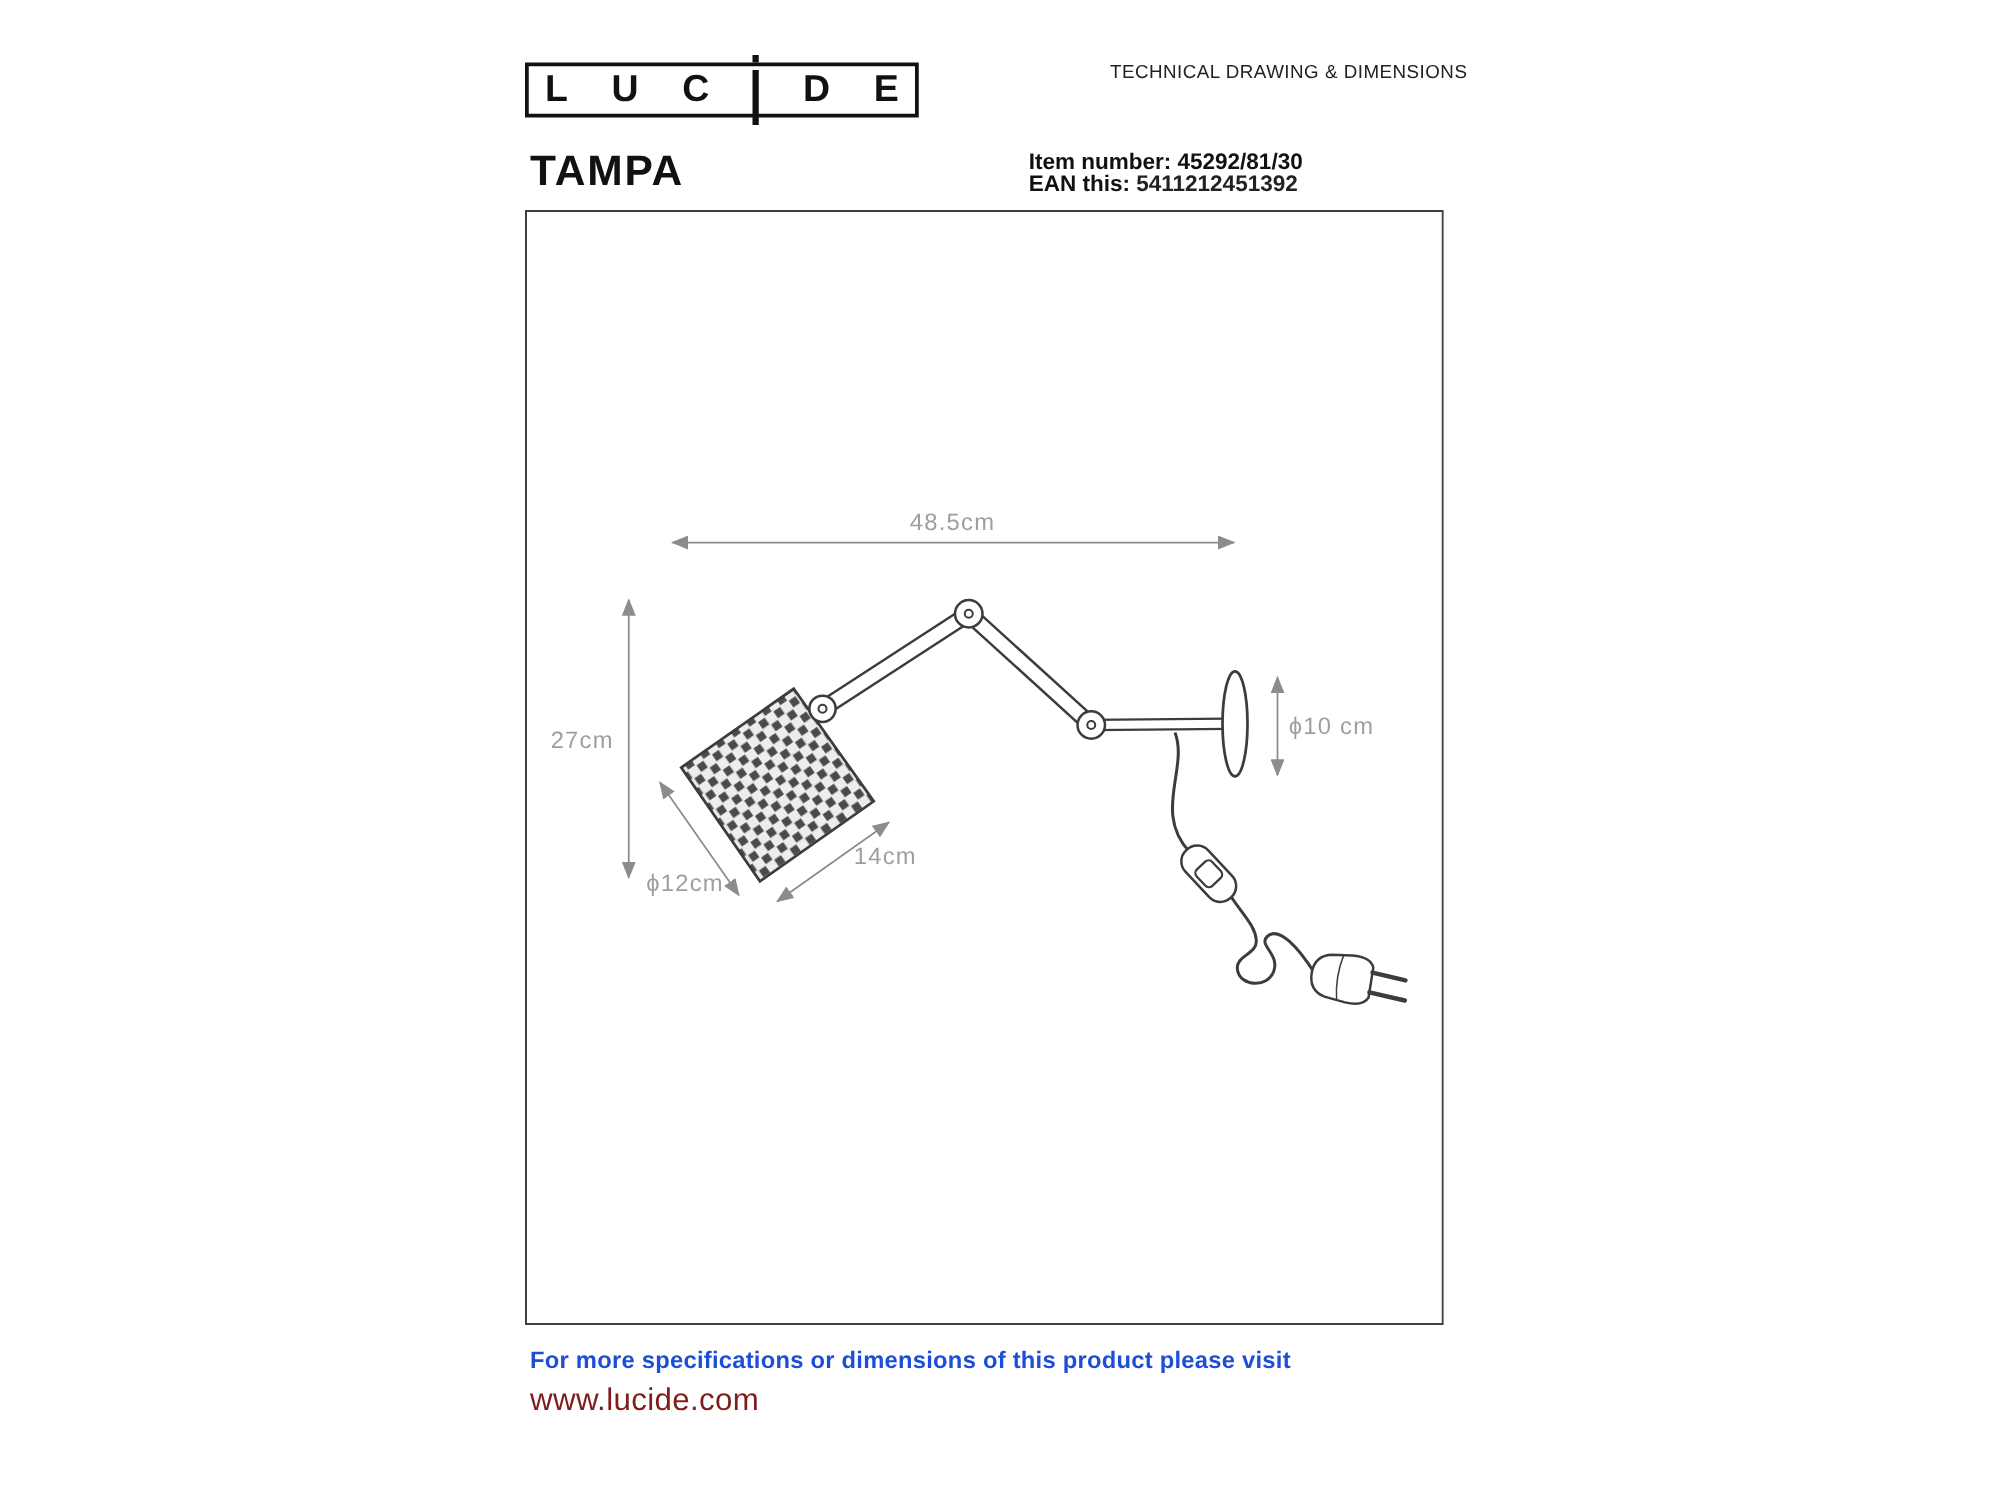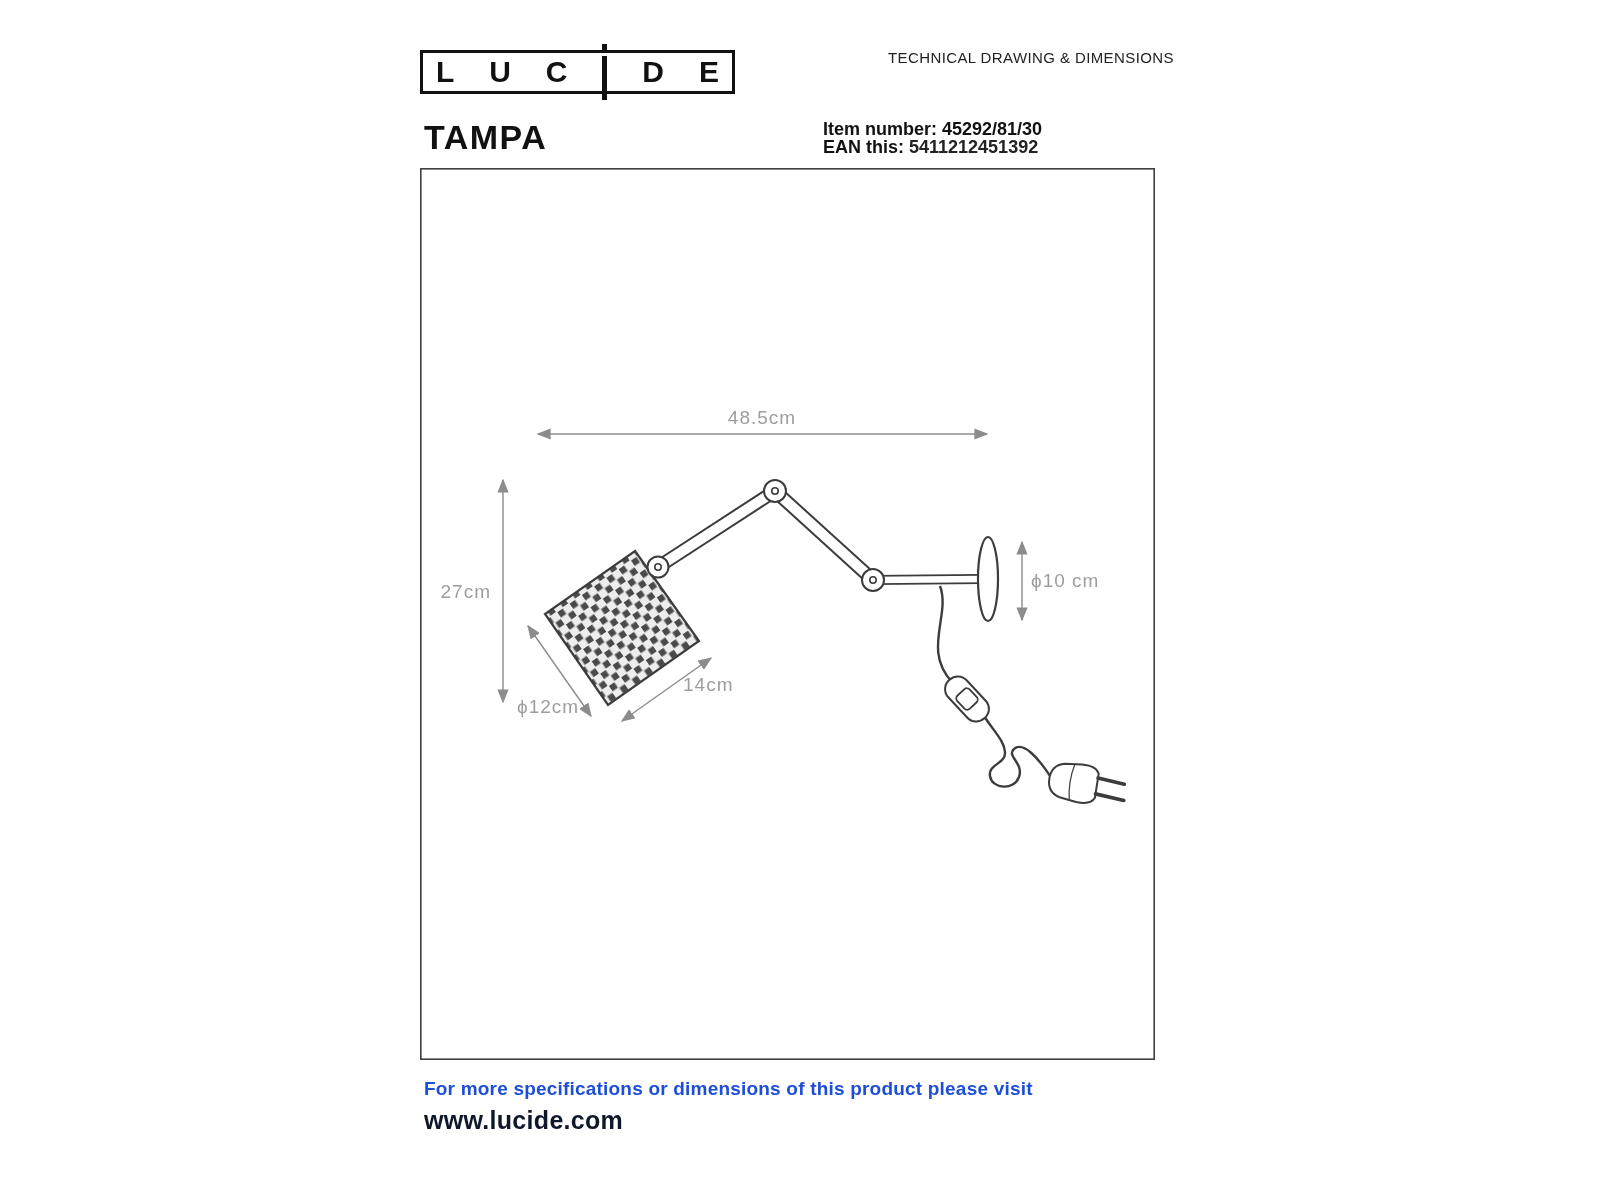--- a/index.html
+++ b/index.html
@@ -33,21 +33,21 @@
   .meta-value-normal{font-weight:700;color:#222;}
   
   .drawing{position:absolute;left:420px;top:168px;}
   .dim-text{
     font-family:"Liberation Sans",sans-serif;font-size:19px;font-weight:400;
     fill:#9e9e9e;letter-spacing:1px;
   }
   
   .footer{position:absolute;left:424px;top:1078px;}
   .footer-note{font-size:19px;font-weight:700;color:#1d4ed8;letter-spacing:.2px;}
-  .footer-url{font-size:25px;font-weight:700;color:#0f172a;margin-top:6px;letter-spacing:.3px;}
+  .footer-url{font-size:25px;font-weight:400;color:#7f1d1d;margin-top:6px;letter-spacing:.3px;}
 </style>
 </head>
 <body>
 
 <div class="page">
 
   <div class="logo">
     <span class="logo-letter">L</span>
     <span class="logo-letter">U</span>
     <span class="logo-letter">C</span>

